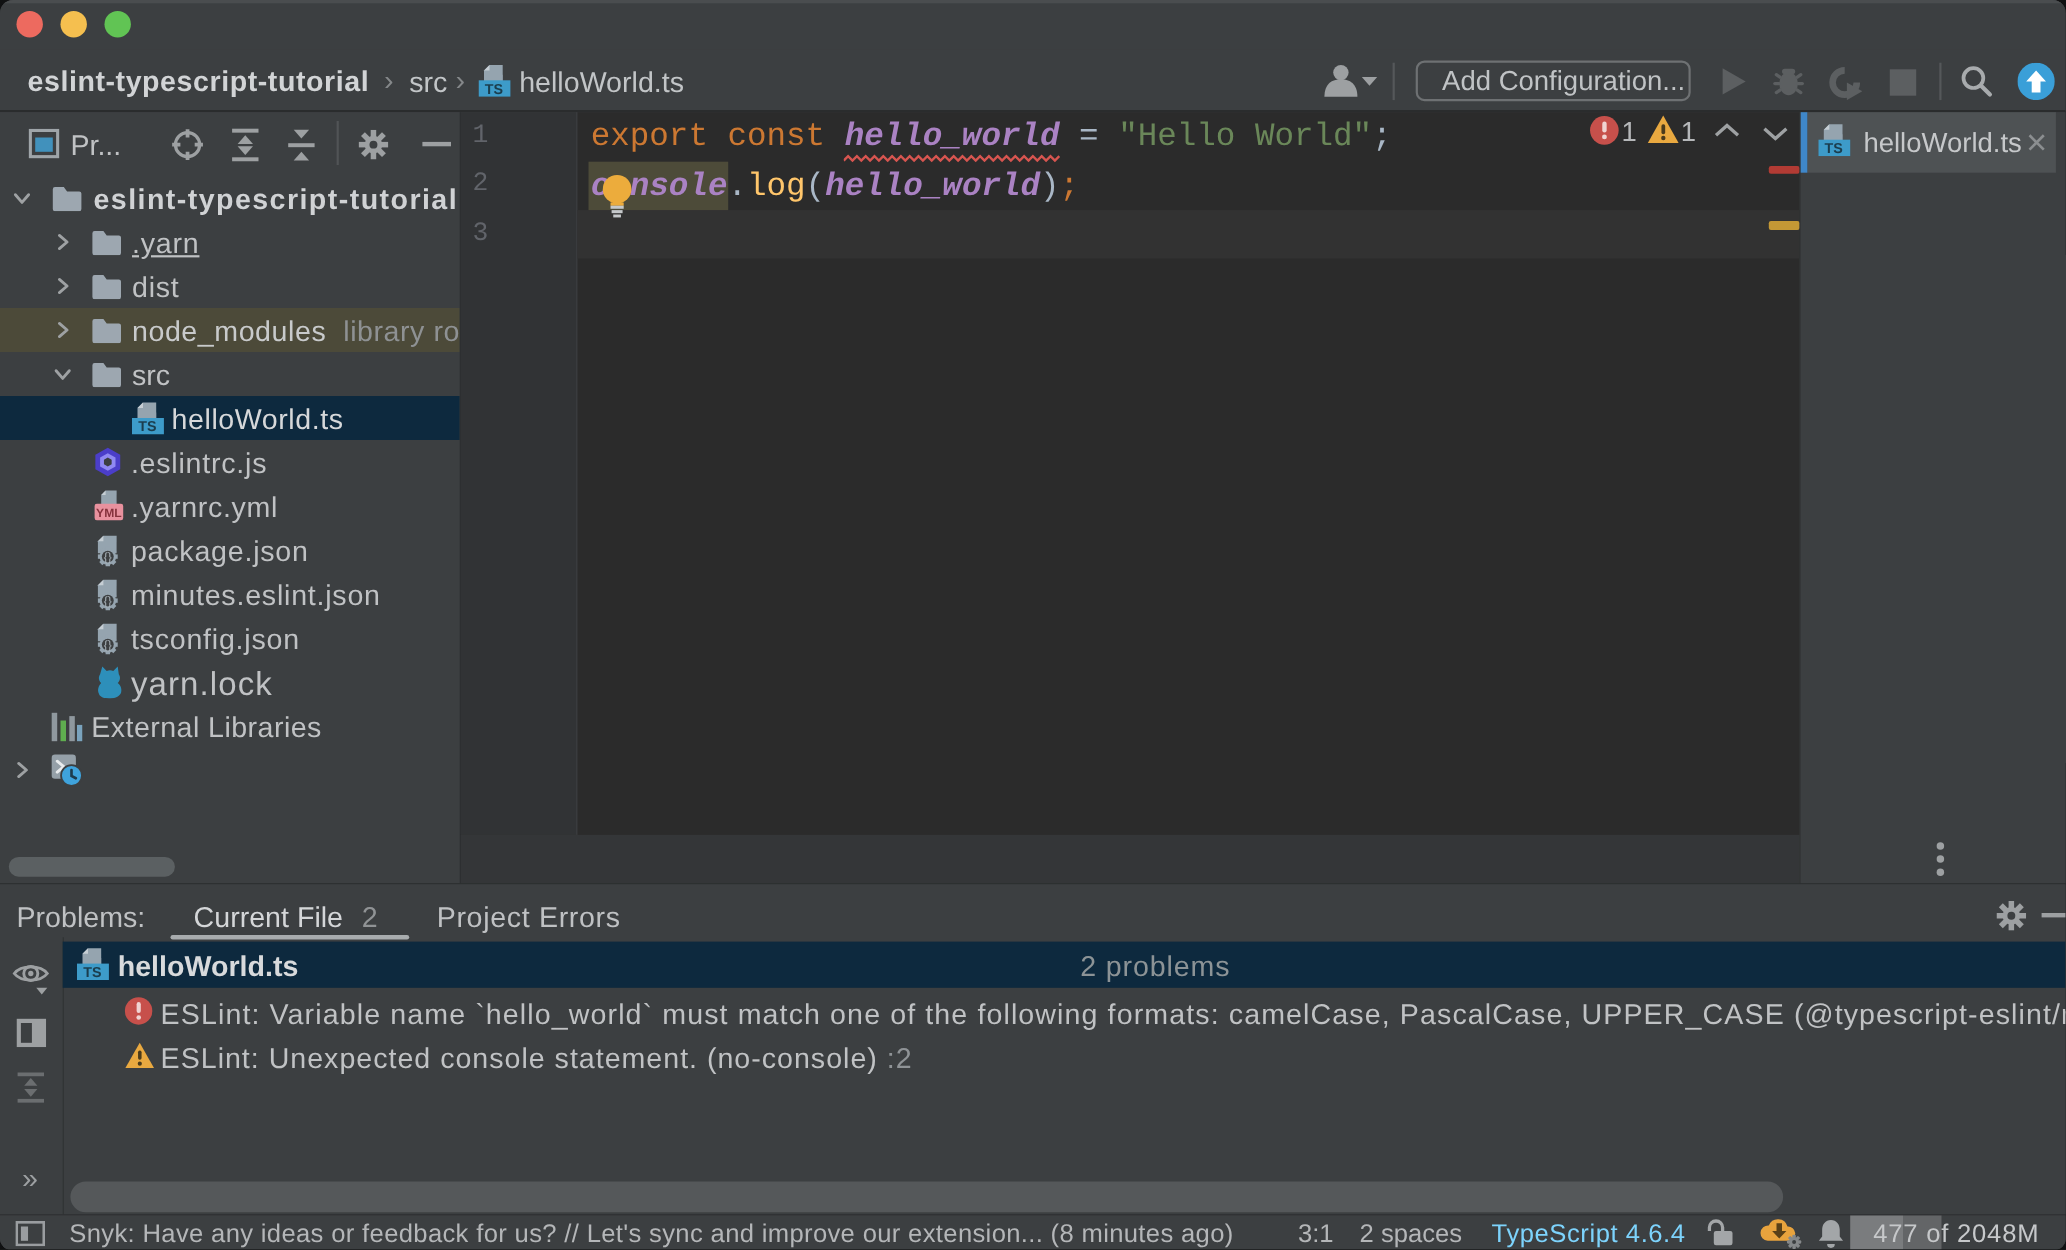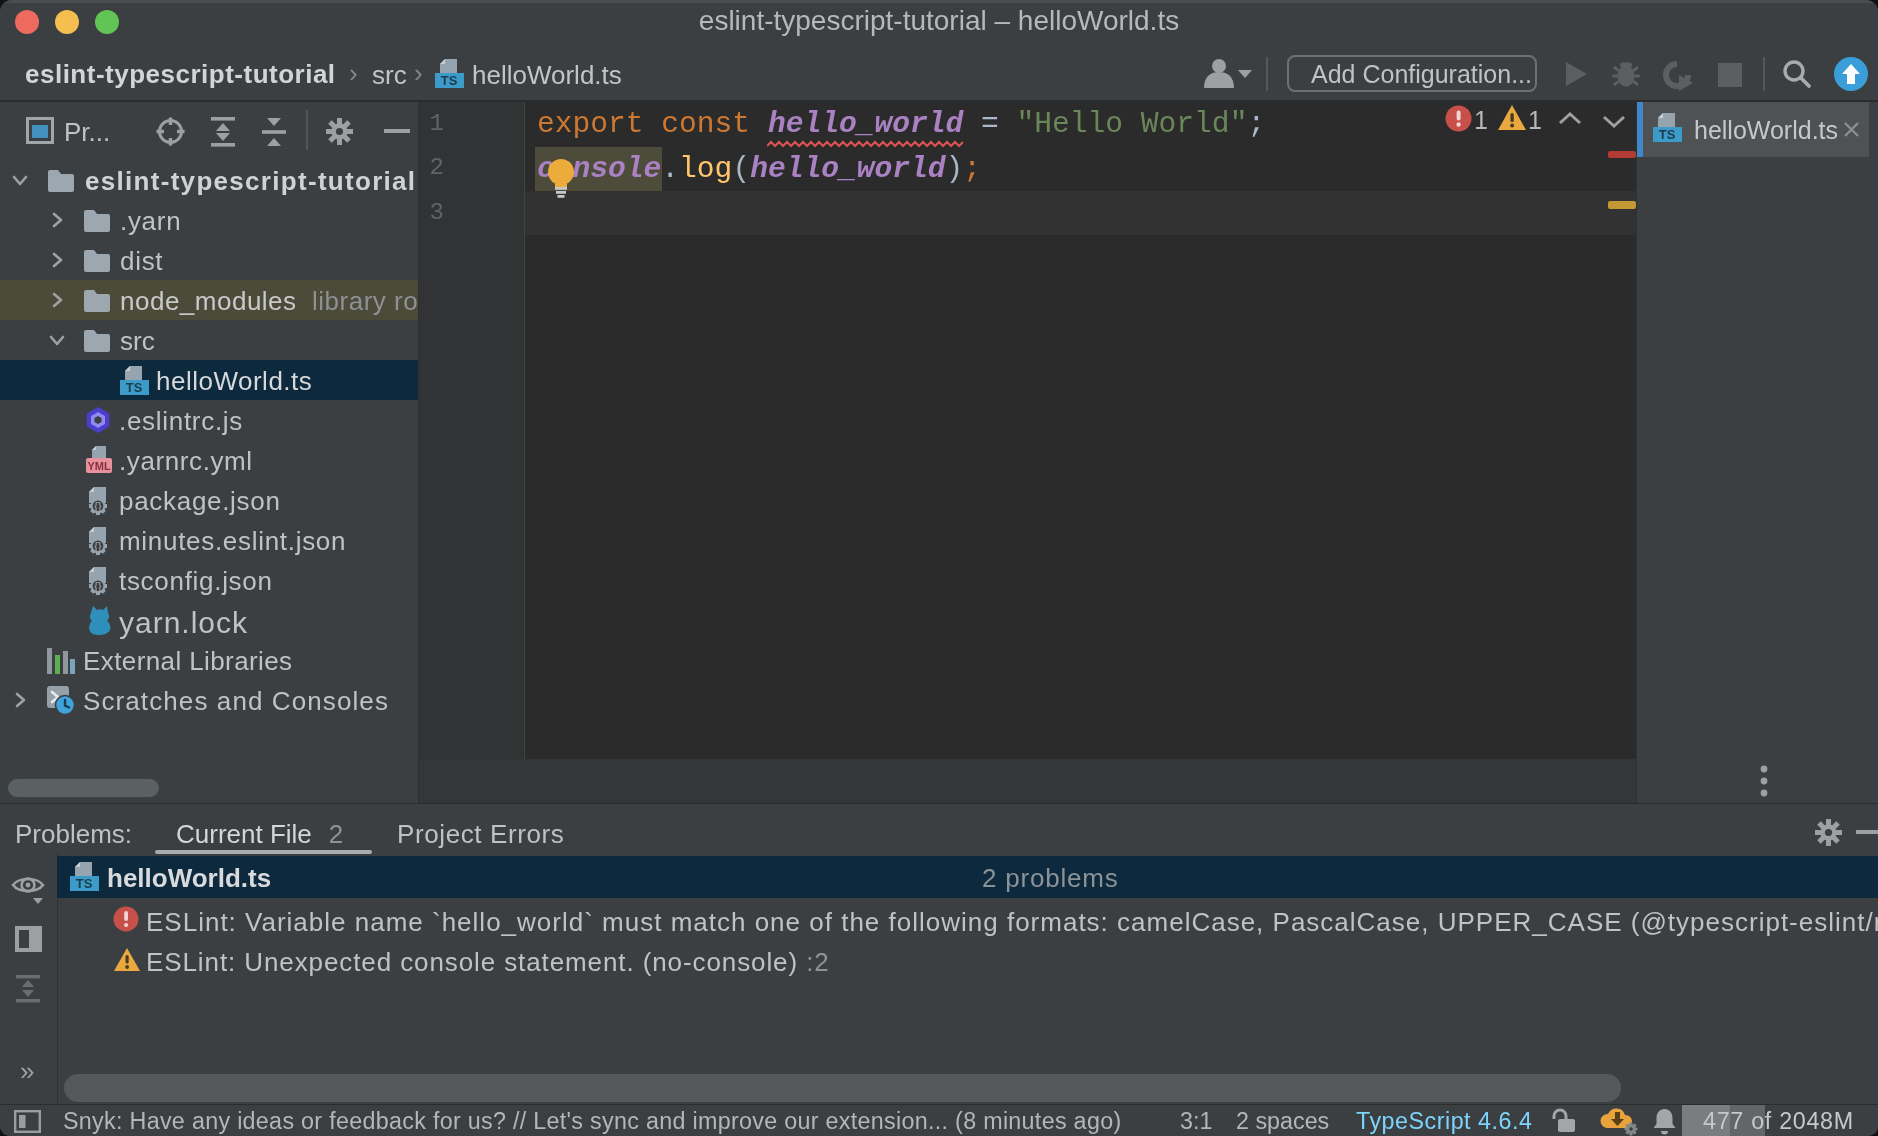--- a/index.html
+++ b/index.html
@@ -11,21 +11,20 @@
 </style>
 </head>
 <body>
 <div id="win">
 
 <div class="abs" style="left:0;top:0;width:1878px;height:45px;background:#3c3f41;"></div>
 <div class="abs" style="left:0;top:0;width:1878px;height:3px;background:#4a4d4f;"></div>
 <div class="abs" style="left:15px;top:10px;width:24px;height:24px;border-radius:50%;background:#ed6a5f;"></div>
 <div class="abs" style="left:55px;top:10px;width:24px;height:24px;border-radius:50%;background:#f5bf4f;"></div>
 <div class="abs" style="left:95px;top:10px;width:24px;height:24px;border-radius:50%;background:#61c454;"></div>
-<div class="txt" style="left:0;right:0;top:5px;text-align:center;font-size:28px;color:#b6b9bb;">eslint-typescript-tutorial – helloWorld.ts</div>
 
 <div class="abs" style="left:0;top:45px;width:1878px;height:56px;background:#3c3f41;"></div>
 <div class="abs" style="left:0;top:100px;width:1878px;height:2px;background:#2a2c2d;"></div>
 <div class="txt" style="left:25px;top:59px;font-size:26px;font-weight:bold;letter-spacing:0.5px;color:#d2d4d6;">eslint-typescript-tutorial</div>
 <div class="txt" style="left:349px;top:58px;font-size:26px;color:#85888a;">›</div>
 <div class="txt" style="left:372px;top:60px;font-size:26px;color:#c2c5c7;">src</div>
 <div class="txt" style="left:414px;top:58px;font-size:26px;color:#85888a;">›</div>
 
 <svg class="abs" style="left:435px;top:58px;" width="30" height="30" viewBox="0 0 30 30">
 <path d="M12 10 h10 v12 h-10 z" fill="#7f8e99"></path>
@@ -120,21 +119,21 @@
 <svg class="abs" style="left:46px;top:66px;" width="30" height="24" viewBox="0 0 30 24">
 <path d="M2 4 a2 2 0 0 1 2 -2 h8 l3 4 h11 a2 2 0 0 1 2 2 v14 a2 2 0 0 1 -2 2 h-22 a2 2 0 0 1 -2 -2 z" fill="#9da7b0"></path>
 </svg>
 <div class="txt" style="left:85px;top:64px;font-size:26px;font-weight:bold;letter-spacing:1.3px;color:#d0d2d4;">eslint-typescript-tutorial</div>
 <svg class="abs" style="left:49px;top:110px;" width="16" height="16" viewBox="0 0 16 16">
 <path d="M5 2 L12 8 L5 14" fill="none" stroke="#9ea1a3" stroke-width="2.6" stroke-linecap="round" stroke-linejoin="round"></path>
       </svg>
 <svg class="abs" style="left:82px;top:106px;" width="30" height="24" viewBox="0 0 30 24">
 <path d="M2 4 a2 2 0 0 1 2 -2 h8 l3 4 h11 a2 2 0 0 1 2 2 v14 a2 2 0 0 1 -2 2 h-22 a2 2 0 0 1 -2 -2 z" fill="#9da7b0"></path>
 </svg>
-<div class="txt" style="left:120px;top:104px;font-size:26px;letter-spacing:0.7px;color:#c0c2c4;">.yarn</div>
+<div class="txt" style="left:120px;top:104px;font-size:26px;letter-spacing:0.7px;color:#c0c2c4;text-decoration:underline;">.yarn</div>
 <svg class="abs" style="left:49px;top:150px;" width="16" height="16" viewBox="0 0 16 16">
 <path d="M5 2 L12 8 L5 14" fill="none" stroke="#9ea1a3" stroke-width="2.6" stroke-linecap="round" stroke-linejoin="round"></path>
       </svg>
 <svg class="abs" style="left:82px;top:146px;" width="30" height="24" viewBox="0 0 30 24">
 <path d="M2 4 a2 2 0 0 1 2 -2 h8 l3 4 h11 a2 2 0 0 1 2 2 v14 a2 2 0 0 1 -2 2 h-22 a2 2 0 0 1 -2 -2 z" fill="#9da7b0"></path>
 </svg>
 <div class="txt" style="left:120px;top:144px;font-size:26px;letter-spacing:0.7px;color:#c0c2c4;">dist</div>
 <svg class="abs" style="left:49px;top:190px;" width="16" height="16" viewBox="0 0 16 16">
 <path d="M5 2 L12 8 L5 14" fill="none" stroke="#9ea1a3" stroke-width="2.6" stroke-linecap="round" stroke-linejoin="round"></path>
       </svg>
@@ -225,21 +224,20 @@
 <div class="txt" style="left:83px;top:544px;font-size:26px;letter-spacing:0.4px;color:#c0c2c4;">External Libraries</div>
 <svg class="abs" style="left:12px;top:590px;" width="16" height="16" viewBox="0 0 16 16">
 <path d="M5 2 L12 8 L5 14" fill="none" stroke="#9ea1a3" stroke-width="2.6" stroke-linecap="round" stroke-linejoin="round"></path>
       </svg>
 <svg class="abs" style="left:45px;top:582px;" width="32" height="32" viewBox="0 0 32 32">
 <rect x="2" y="2" width="22" height="22" rx="3" fill="#95a0a8"></rect>
 <path d="M7 8 L13 13 L7 18" fill="none" stroke="#e8ebed" stroke-width="2.6" stroke-linecap="round" stroke-linejoin="round"></path>
 <circle cx="20" cy="21" r="9.5" fill="#3fa3dc" stroke="#3c3f41" stroke-width="1.6"></circle>
 <path d="M20 16 V21.5 L24 23.5" fill="none" stroke="#1d3b4d" stroke-width="2.4" stroke-linecap="round"></path>
 </svg>
-<div class="txt" style="left:83px;top:584px;font-size:26px;letter-spacing:1.1px;color:#c0c2c4;">Scratches and Consoles</div>
 <div class="abs" style="left:8px;top:677px;width:151px;height:18px;border-radius:9px;background:#5b6062;"></div>
 </div>
 <div class="abs" style="left:418px;top:102px;width:1px;height:701px;background:#2c2e30;"></div>
 <div class="abs" style="left:419px;top:102px;width:106px;height:657px;background:#313335;"></div>
 <div class="abs" style="left:524px;top:102px;width:1px;height:657px;background:#404244;"></div>
 <div class="abs" style="left:525px;top:102px;width:1111px;height:657px;background:#2b2b2b;"></div>
 <div class="abs" style="left:525px;top:191px;width:1111px;height:44px;background:#323232;"></div>
 
 <div class="txt mono" style="left:419px;top:102px;width:25px;height:44px;line-height:44px;font-size:24px;color:#61646a;text-align:right;">1</div>
 <div class="txt mono" style="left:419px;top:146px;width:25px;height:44px;line-height:44px;font-size:24px;color:#61646a;text-align:right;">2</div>

